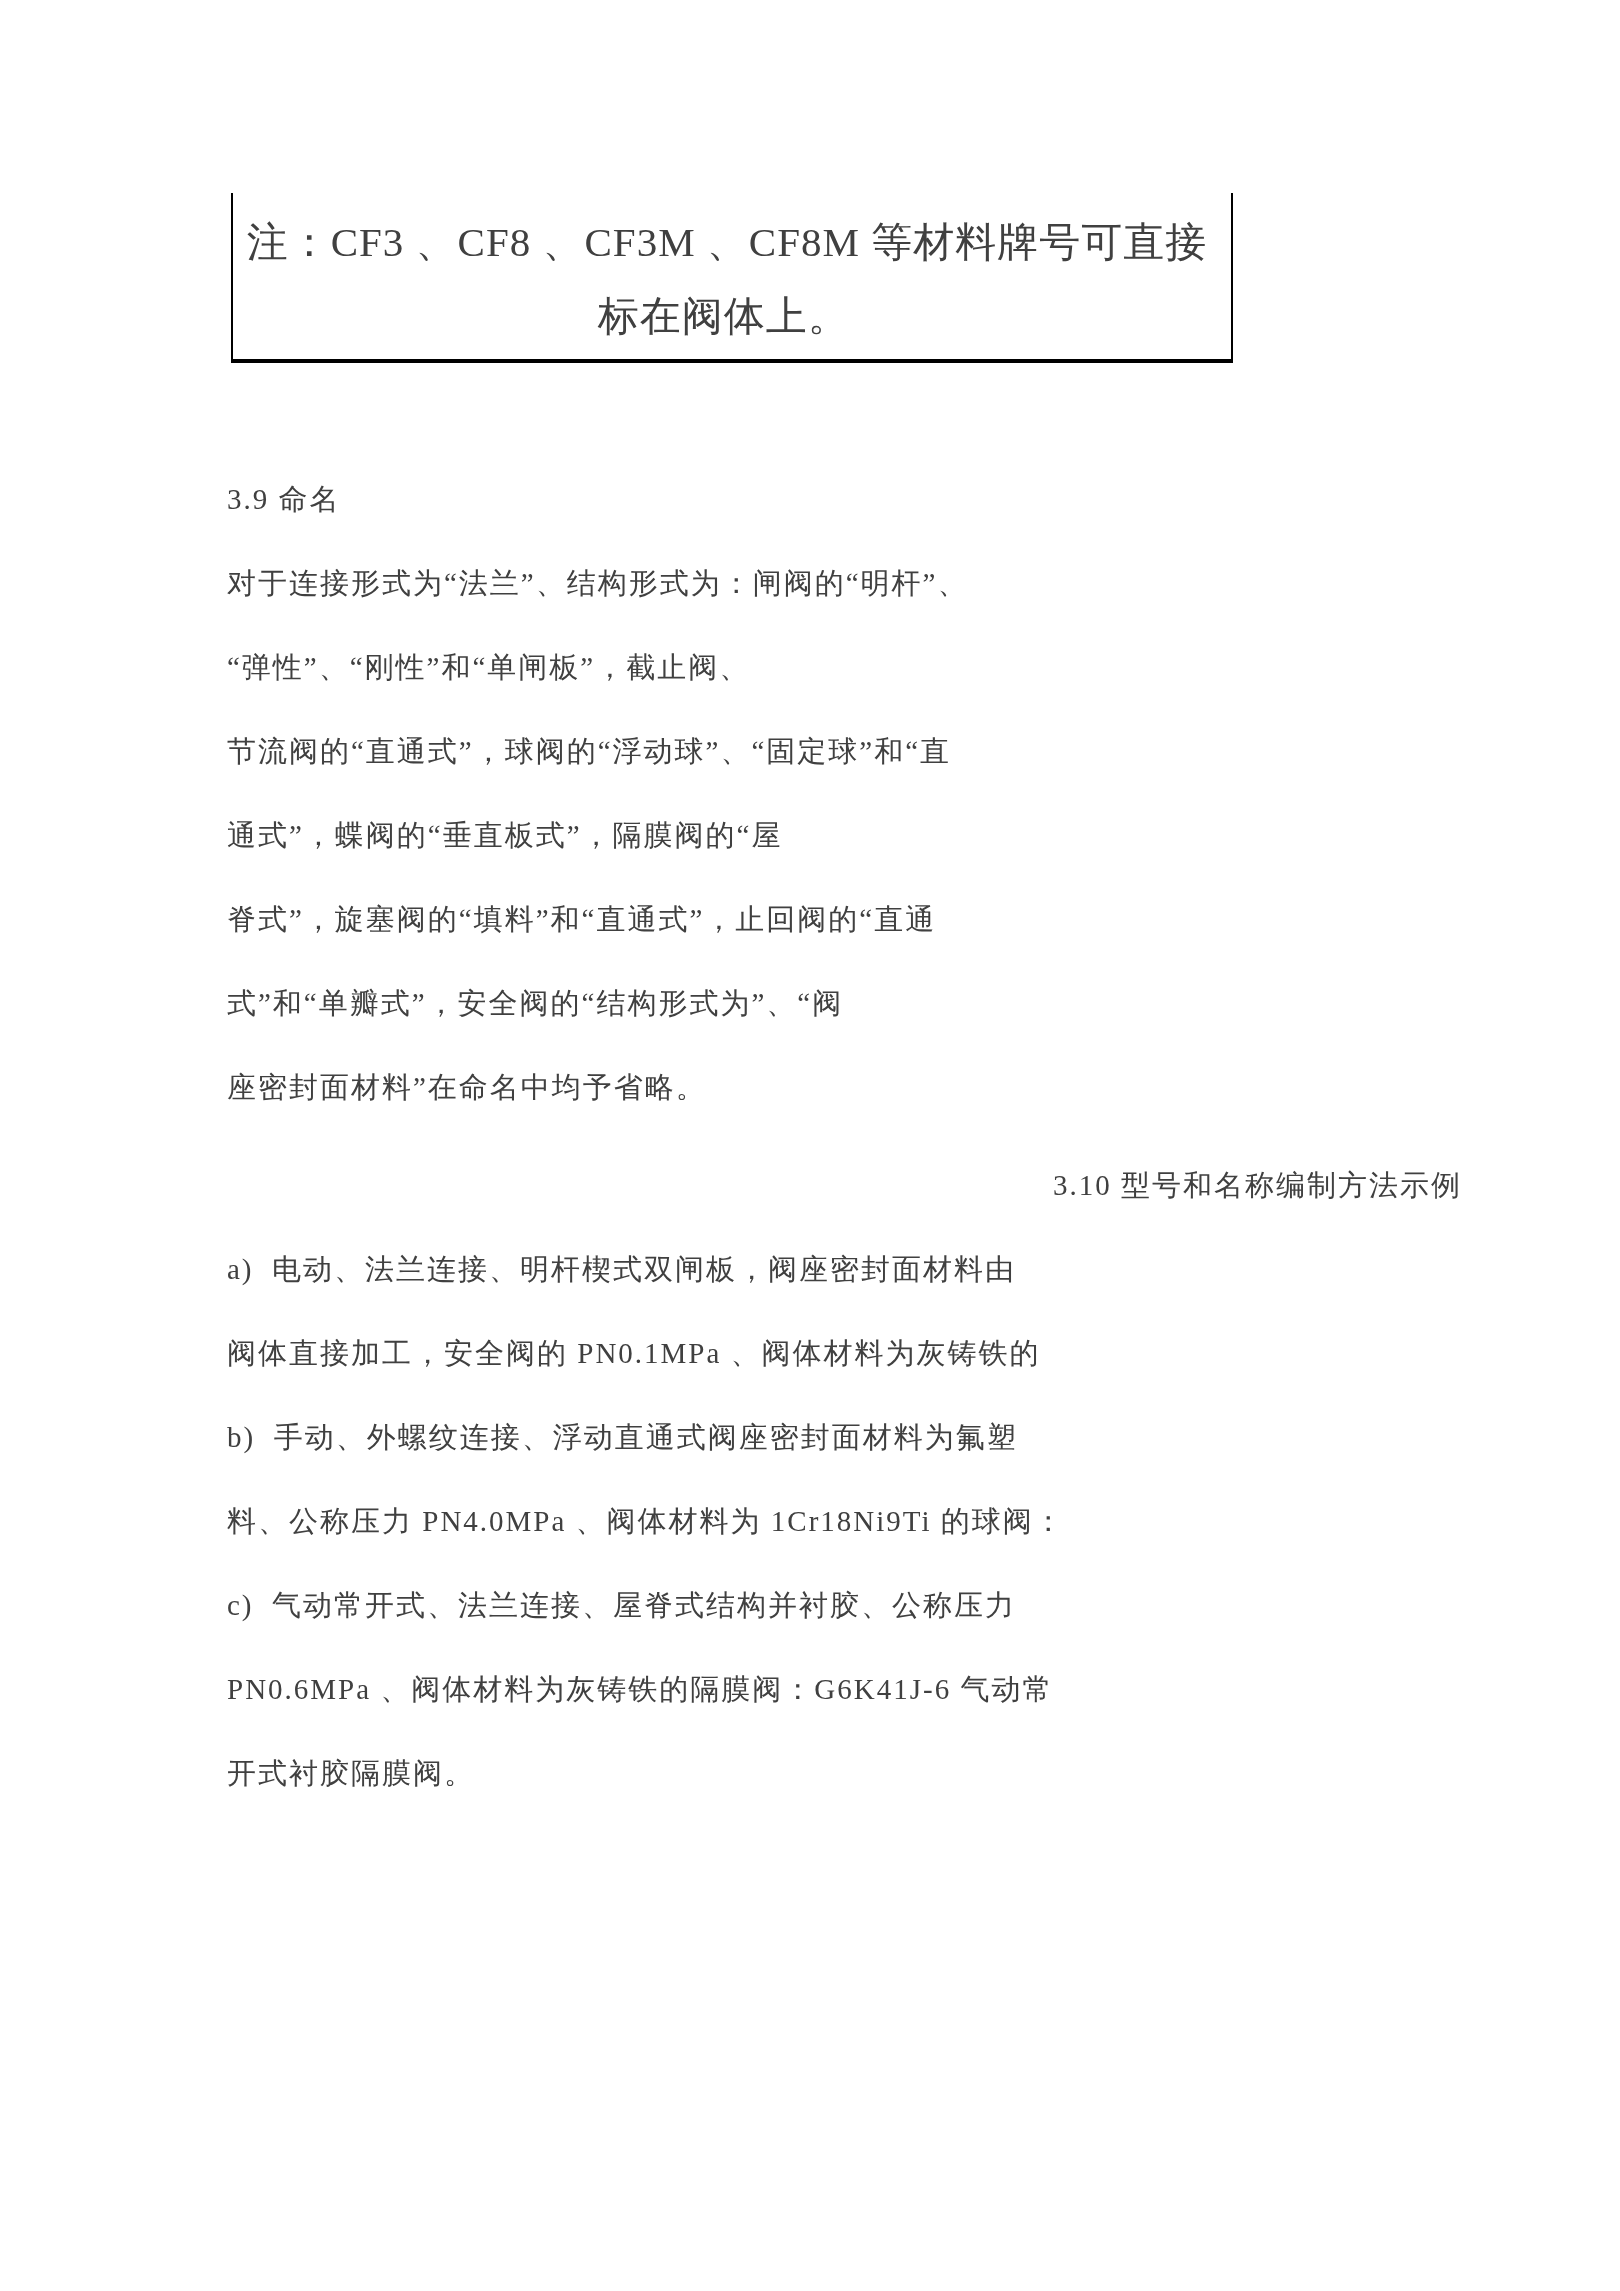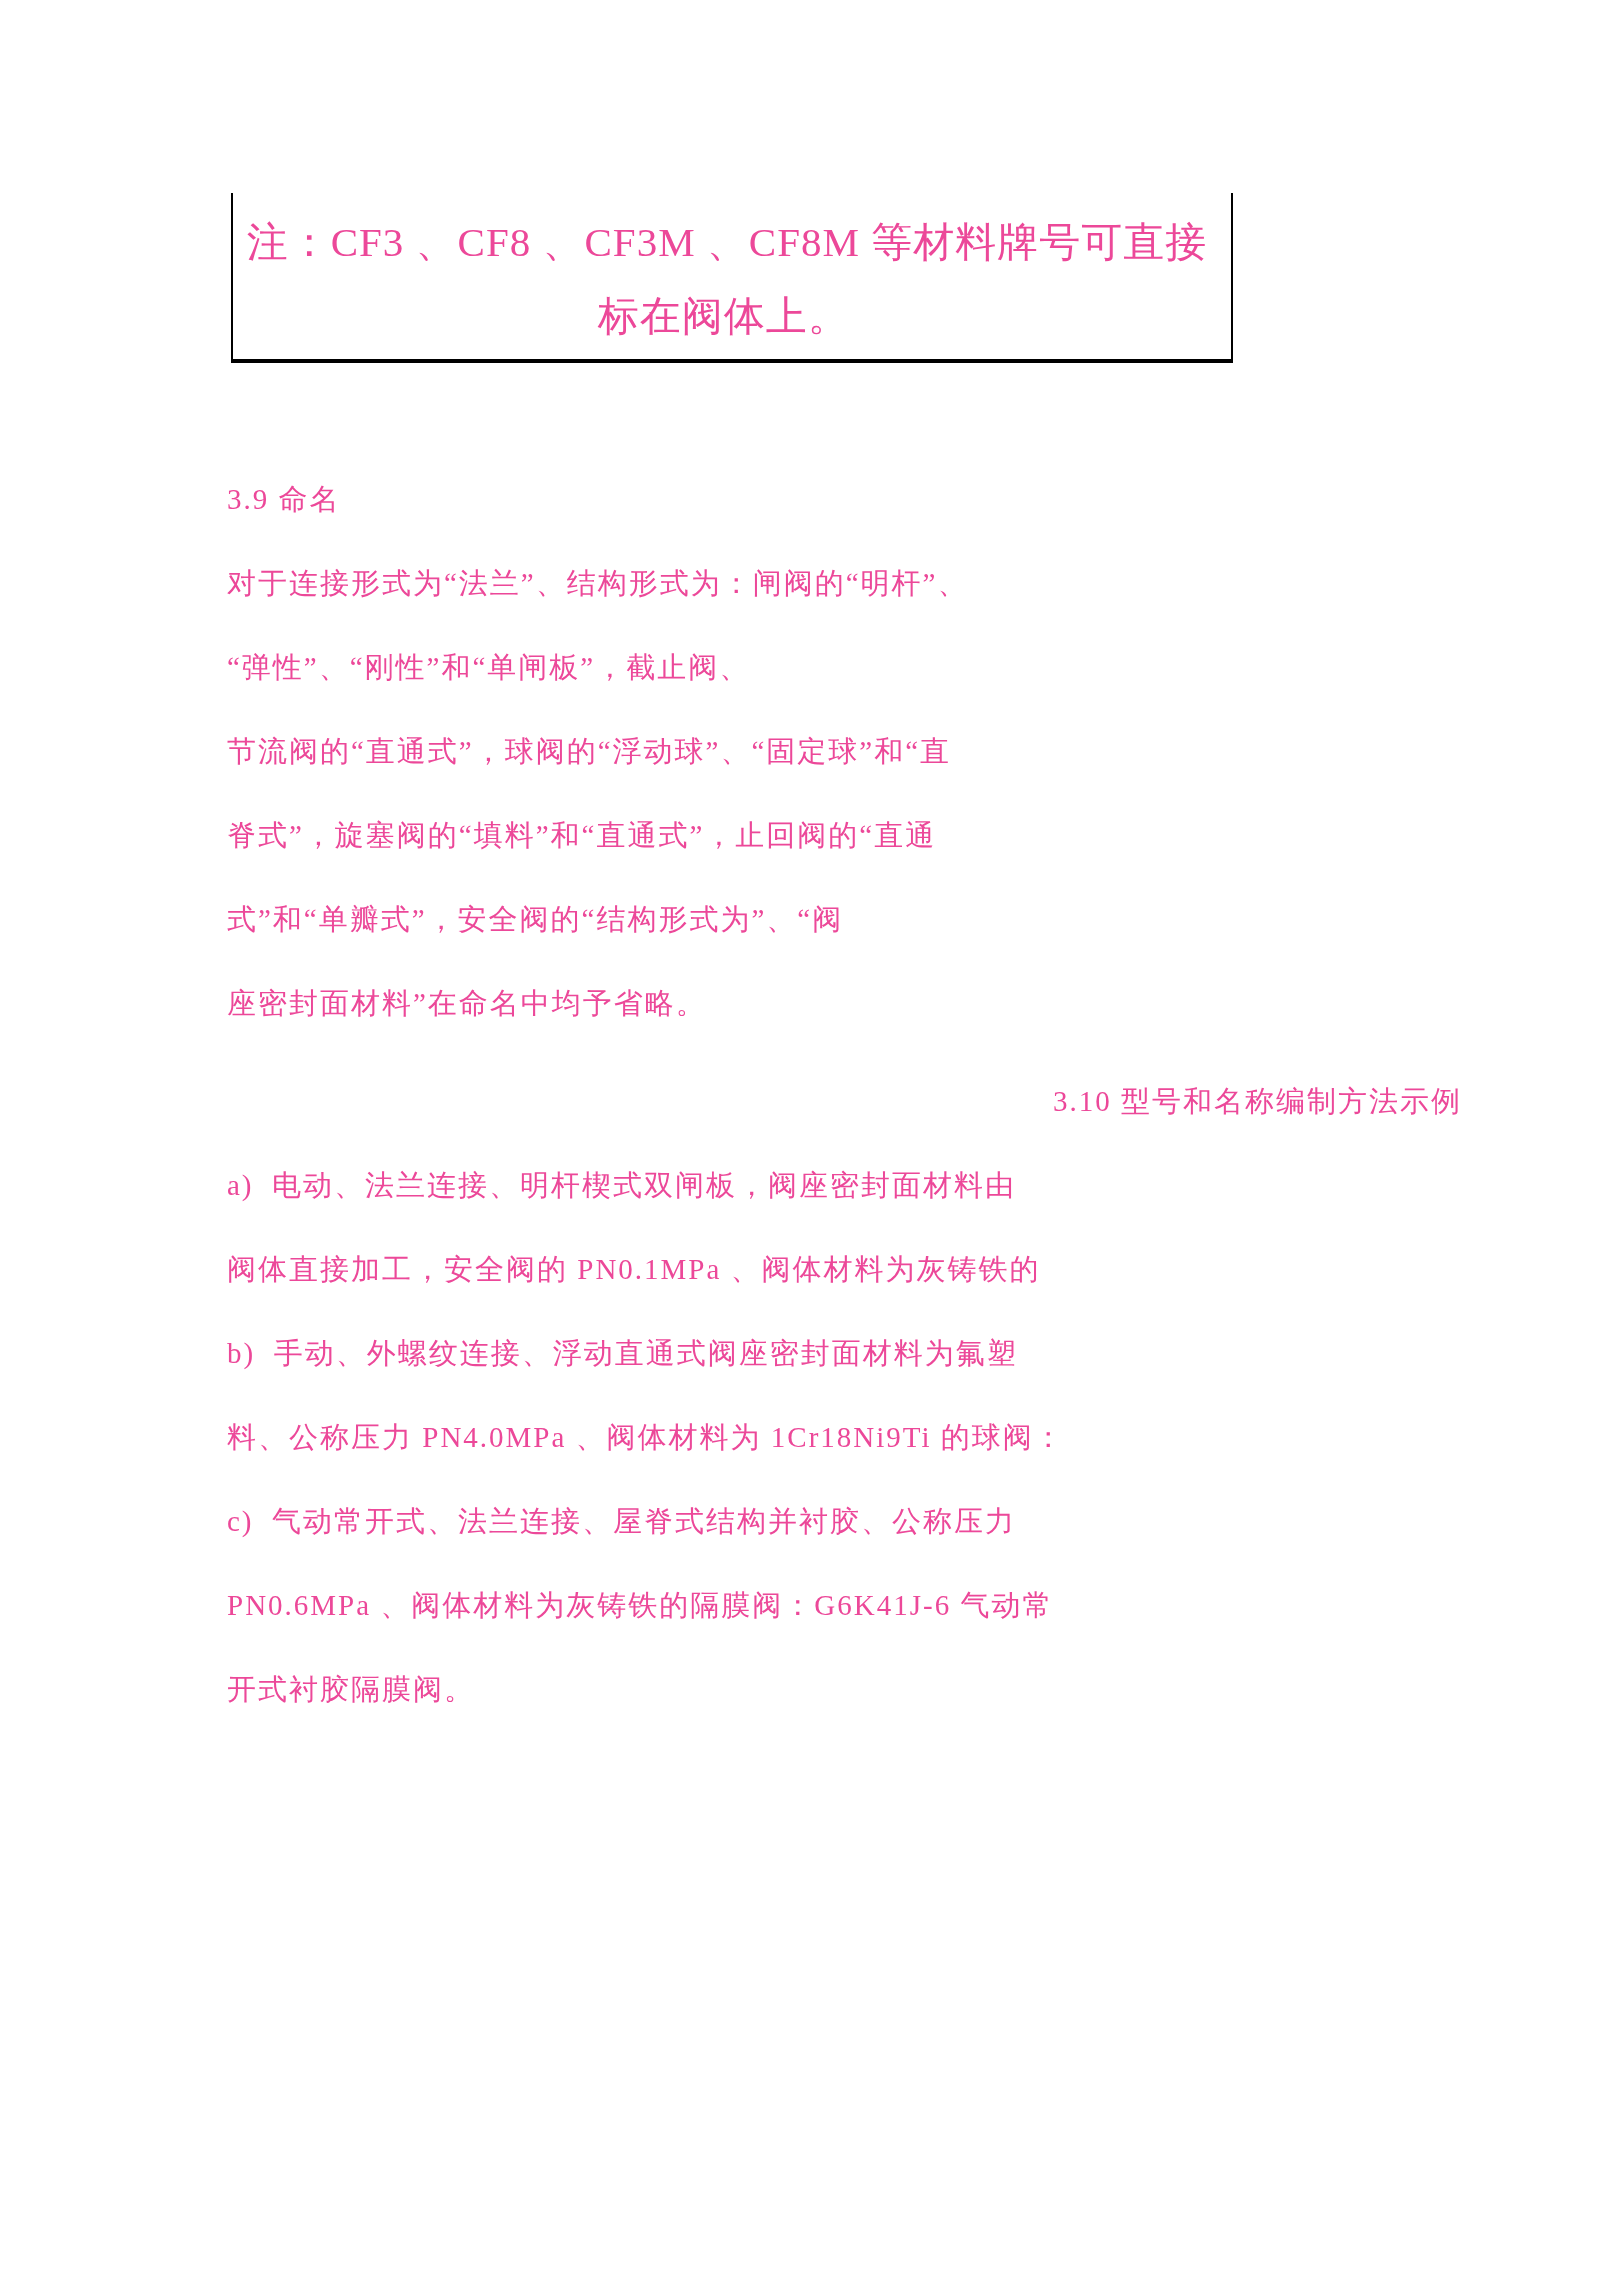--- a/index.html
+++ b/index.html
@@ -2,21 +2,21 @@
 <html><head>
 <meta charset="utf-8">
 <style>
   html, body { margin: 0; padding: 0; background: #ffffff; }
   .page {
     position: relative;
     width: 1620px;
     height: 2292px;
     background: #ffffff;
     font-family: "Liberation Serif", "DejaVu Serif", serif;
-    color: #ec4899;
+    color: #404040;
     overflow: hidden;
   }
   .note-box {
     position: absolute;
     left: 231px;
     top: 193px;
     width: 984px;
     border-left: 2.9px solid #000000;
     border-right: 2.9px solid #000000;
     border-bottom: 4.9px solid #000000;
@@ -58,20 +58,21 @@
   <div class="note-box">
     <div class="note-line">注：CF3 、CF8 、CF3M 、CF8M 等材料牌号可直接</div>
     <div class="note-line centered">标在阀体上。</div>
   </div>
 
   <div class="body-text">
     <div class="bline">3.9 命名</div>
     <div class="bline">对于连接形式为“法兰”、结构形式为：闸阀的“明杆”、</div>
     <div class="bline">“弹性”、“刚性”和“单闸板”，截止阀、</div>
     <div class="bline">节流阀的“直通式”，球阀的“浮动球”、“固定球”和“直</div>
+    <div class="bline">通式”，蝶阀的“垂直板式”，隔膜阀的“屋</div>
     <div class="bline">脊式”，旋塞阀的“填料”和“直通式”，止回阀的“直通</div>
     <div class="bline">式”和“单瓣式”，安全阀的“结构形式为”、“阀</div>
     <div class="bline">座密封面材料”在命名中均予省略。</div>
     <div class="bline gap-before">3.10 型号和名称编制方法示例</div>
     <div class="bline">a)  电动、法兰连接、明杆楔式双闸板，阀座密封面材料由</div>
     <div class="bline">阀体直接加工，安全阀的 PN0.1MPa 、阀体材料为灰铸铁的</div>
     <div class="bline">b)  手动、外螺纹连接、浮动直通式阀座密封面材料为氟塑</div>
     <div class="bline">料、公称压力 PN4.0MPa 、阀体材料为 1Cr18Ni9Ti 的球阀：</div>
     <div class="bline">c)  气动常开式、法兰连接、屋脊式结构并衬胶、公称压力</div>
     <div class="bline">PN0.6MPa 、阀体材料为灰铸铁的隔膜阀：G6K41J-6 气动常</div>

